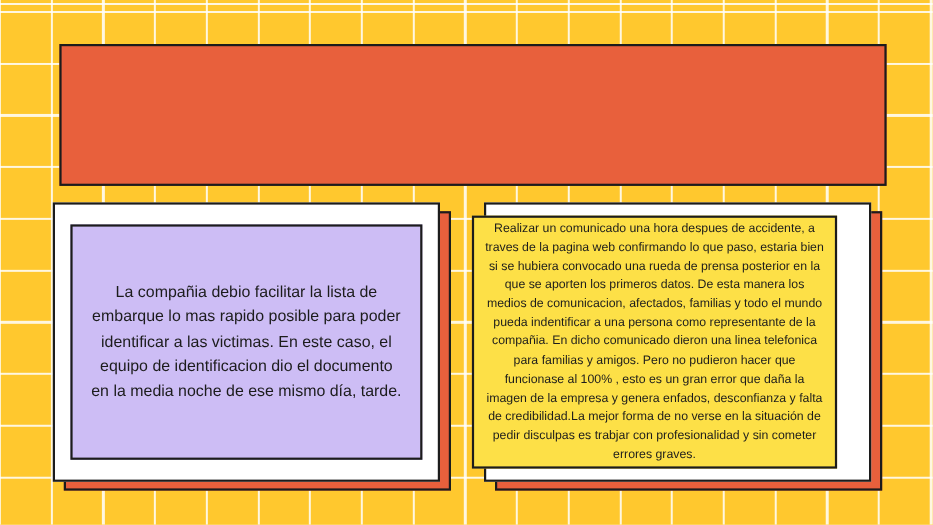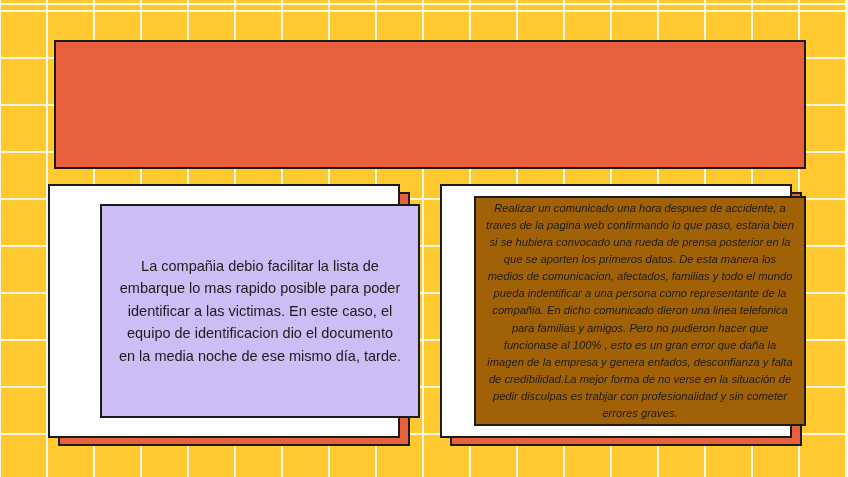--- a/index.html
+++ b/index.html
@@ -102,27 +102,27 @@
   }
   .inner p {
     margin: 0;
     text-align: center;
     color: #1c1c1c;
   }
 
   
   .left-shadow  { left: 58px; top: 192px; width: 352px; height: 254px; }
   .left-card    { left: 48px; top: 184px; width: 352px; height: 254px; }
-  .left-inner   { left: 64px; top: 204px; width: 320px; height: 214px; background: #CDBDF5; margin-left: 36px; }
+  .left-inner   { left: 64px; top: 204px; width: 320px; height: 214px; background: #CDBDF5; }
   .left-inner p { font-size: 14.5px; line-height: 1.55; padding: 0 16px; }
 
   
   .right-shadow { left: 450px; top: 192px; width: 352px; height: 254px; }
   .right-card   { left: 440px; top: 184px; width: 352px; height: 254px; }
-  .right-inner  { left: 474px; top: 196px; width: 332px; height: 230px; background: #a16207; font-style: italic; }
+  .right-inner  { left: 429px; top: 196px; width: 332px; height: 230px; background: #fde047; }
   .right-inner p { font-size: 11.2px; line-height: 1.52; padding: 0 10px; }
 </style>
 </head>
 <body>
 
 <div class="slide">
 
   <div class="grid"></div>
 
   <div class="title-shadow"></div>

